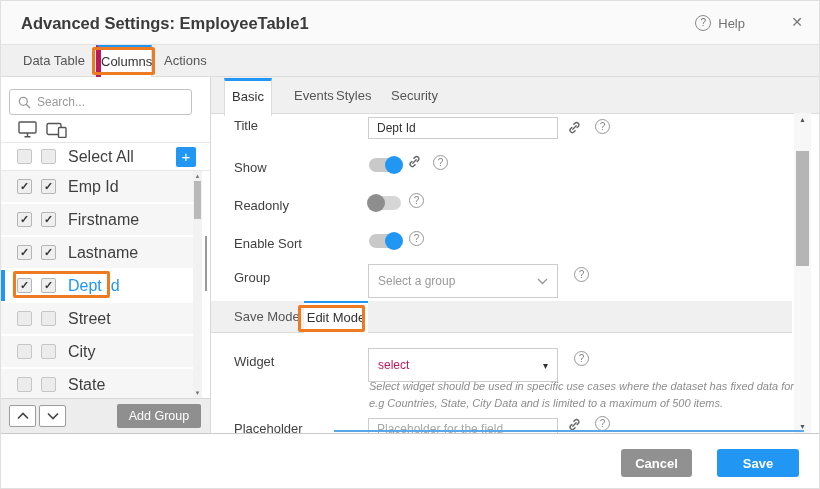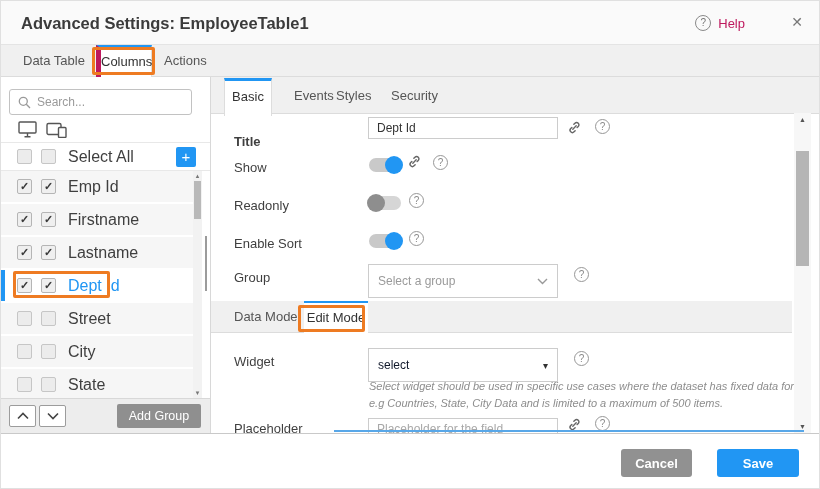--- a/index.html
+++ b/index.html
@@ -8,21 +8,21 @@
          border:1px solid #e0e0e0; }
 
   
   .header { position:absolute; top:0; left:0; right:0; height:44px; background:#fafafa;
             border-bottom:1px solid #e4e4e4; }
   .header-title { position:absolute; left:20px; top:0; line-height:44px; font-size:16.5px;
                   font-weight:bold; color:#3b3b3b; }
   .help-wrap { position:absolute; right:74px; top:14px; display:flex; align-items:center; gap:7px; }
   .circle-q { width:16px; height:16px; border:1px solid #8a8a8a; border-radius:50%;
               font-size:10px; line-height:14px; text-align:center; color:#777; }
-  .help-label { font-size:13px; color:#be185d; }
+  .help-label { font-size:13px; color:#737373; }
   .close-x { position:absolute; right:16px; top:13px; font-size:14px; color:#777; cursor:pointer; }
 
   
   .tabbar { position:absolute; top:44px; left:0; right:0; height:32px; background:#f0f0f0;
             border-bottom:1px solid #dcdcdc; }
   .tab { position:absolute; top:0; line-height:31px; font-size:13px; color:#555; cursor:pointer; }
   .tab-datatable { left:22px; }
   .tab-actions { left:163px; }
   .tab-active { left:95px; top:0; width:56px; height:32px; background:#fff; text-align:center;
                 border-left:5px solid #be185d; border-right:1px solid #ddd; border-top:3px solid #2196f3;
@@ -100,21 +100,21 @@
 
   .toggle { position:absolute; left:158px; width:32px; height:14px; border-radius:7px; cursor:pointer; }
   .toggle.on  { background:#c9c9c9; }
   .toggle.off { background:#d6d6d6; }
   .knob { position:absolute; top:-2px; width:18px; height:18px; border-radius:50%; }
   .toggle.on  .knob { right:-2px; background:#2196f3; }
   .toggle.off .knob { left:-2px;  background:#8e8e8e; }
 
   .f-select { position:absolute; left:157px; width:190px; height:24px; border:1px solid #ccc;
               background:#fff; display:flex; align-items:center; padding:16px 9px; cursor:pointer; }
-  .f-select .sel-text { font-size:12px; color:#0f172a; flex:1; }
+  .f-select .sel-text { font-size:12px; color:#be185d; flex:1; }
   .f-select .sel-text.ph { color:#9a9a9a; }
   .sel-caret { font-size:10px; color:#333; }
 
   .modebar { position:absolute; left:0; top:224px; right:27px; height:32px; background:#f0f0f0;
              border-bottom:1px solid #dcdcdc; }
   .mtab-view { position:absolute; left:23px; line-height:32px; font-size:13px; color:#555; cursor:pointer; }
   .mtab-active { position:absolute; left:93px; top:0; width:64px; height:32px; background:#fff;
                  text-align:center; border-top:2px solid #2196f3; line-height:29px; font-size:13px;
                  color:#333; cursor:pointer; }
 
@@ -244,21 +244,21 @@
   <div class="ann ann-deptid"></div>
 
   <div class="panel">
     <div class="panel-tabbar">
       <div class="ptab ptab-active">Basic</div>
       <div class="ptab ptab-events">Events</div>
       <div class="ptab ptab-styles">Styles</div>
       <div class="ptab ptab-security">Security</div>
     </div>
 
-    <div class="f-label" style="top:57px;font-weight:bold;">Title</div>
+    <div class="f-label" style="top:41px;">Title</div>
     <input class="f-input" style="top: 40px;" value="Dept Id">
     <span class="icon-pos" style="left:356px; top:43px;">
       <svg width="15" height="15" viewBox="0 0 16 16" fill="none" stroke="#666" stroke-width="1.5" stroke-linecap="round">
           <path d="M6.2 9.8l3.6-3.6"></path>
           <path d="M7.3 4.6l1.2-1.2a2.47 2.47 0 1 1 3.5 3.5L10.8 8.1"></path>
           <path d="M8.7 11.4l-1.2 1.2a2.47 2.47 0 1 1-3.5-3.5l1.2-1.2"></path>
         </svg>
     </span>
     <span class="helpq" style="left:384px; top:42px;">?</span>
 
@@ -290,21 +290,21 @@
     <div class="f-label" style="top:193px;">Group</div>
     <div class="f-select" style="top:187px;">
       <span class="sel-text ph">Select a group</span>
       <svg width="11" height="7" viewBox="0 0 11 7" fill="none" stroke="#999" stroke-width="1.4">
           <path d="M1 1l4.5 4.5L10 1"></path>
         </svg>
     </div>
     <span class="helpq" style="left:363px; top:190px;">?</span>
 
     <div class="modebar">
-      <div class="mtab-view">Data Mode</div>
+      <div class="mtab-view">Save Mode</div>
       <div class="mtab-active">Edit Mode</div>
     </div>
 
     <div class="f-label" style="top:277px;">Widget</div>
     <div class="f-select" style="top:271px;">
       <span class="sel-text">select</span>
       <span class="sel-caret">▾</span>
     </div>
     <span class="helpq" style="left:363px; top:274px;">?</span>
     <div class="help-text">Select widget should be used in specific use cases where the dataset has fixed data for e.g Countries, State, City Data and is limited to a maximum of 500 items.</div>

